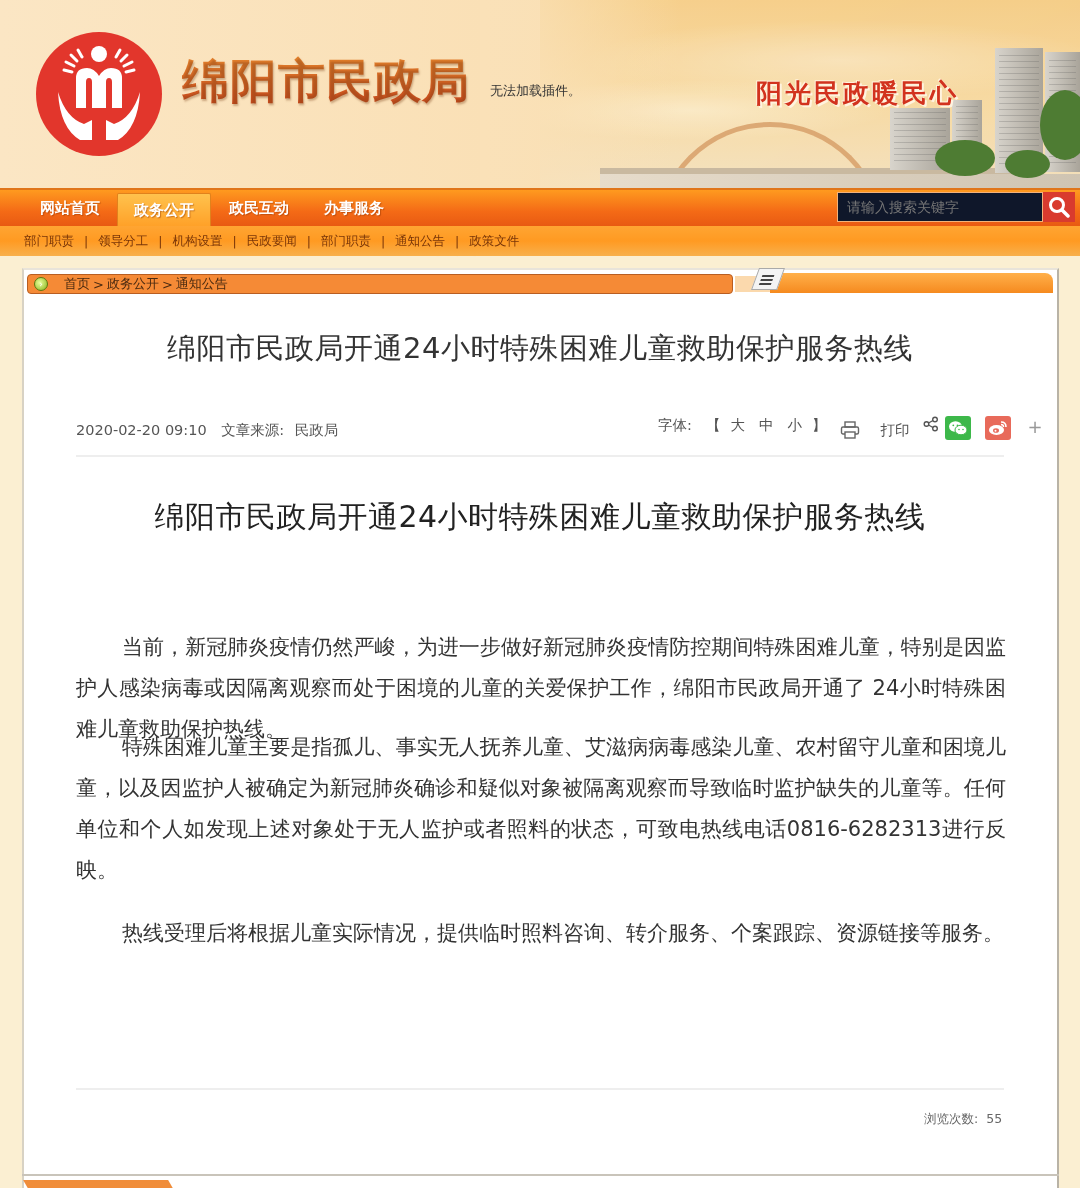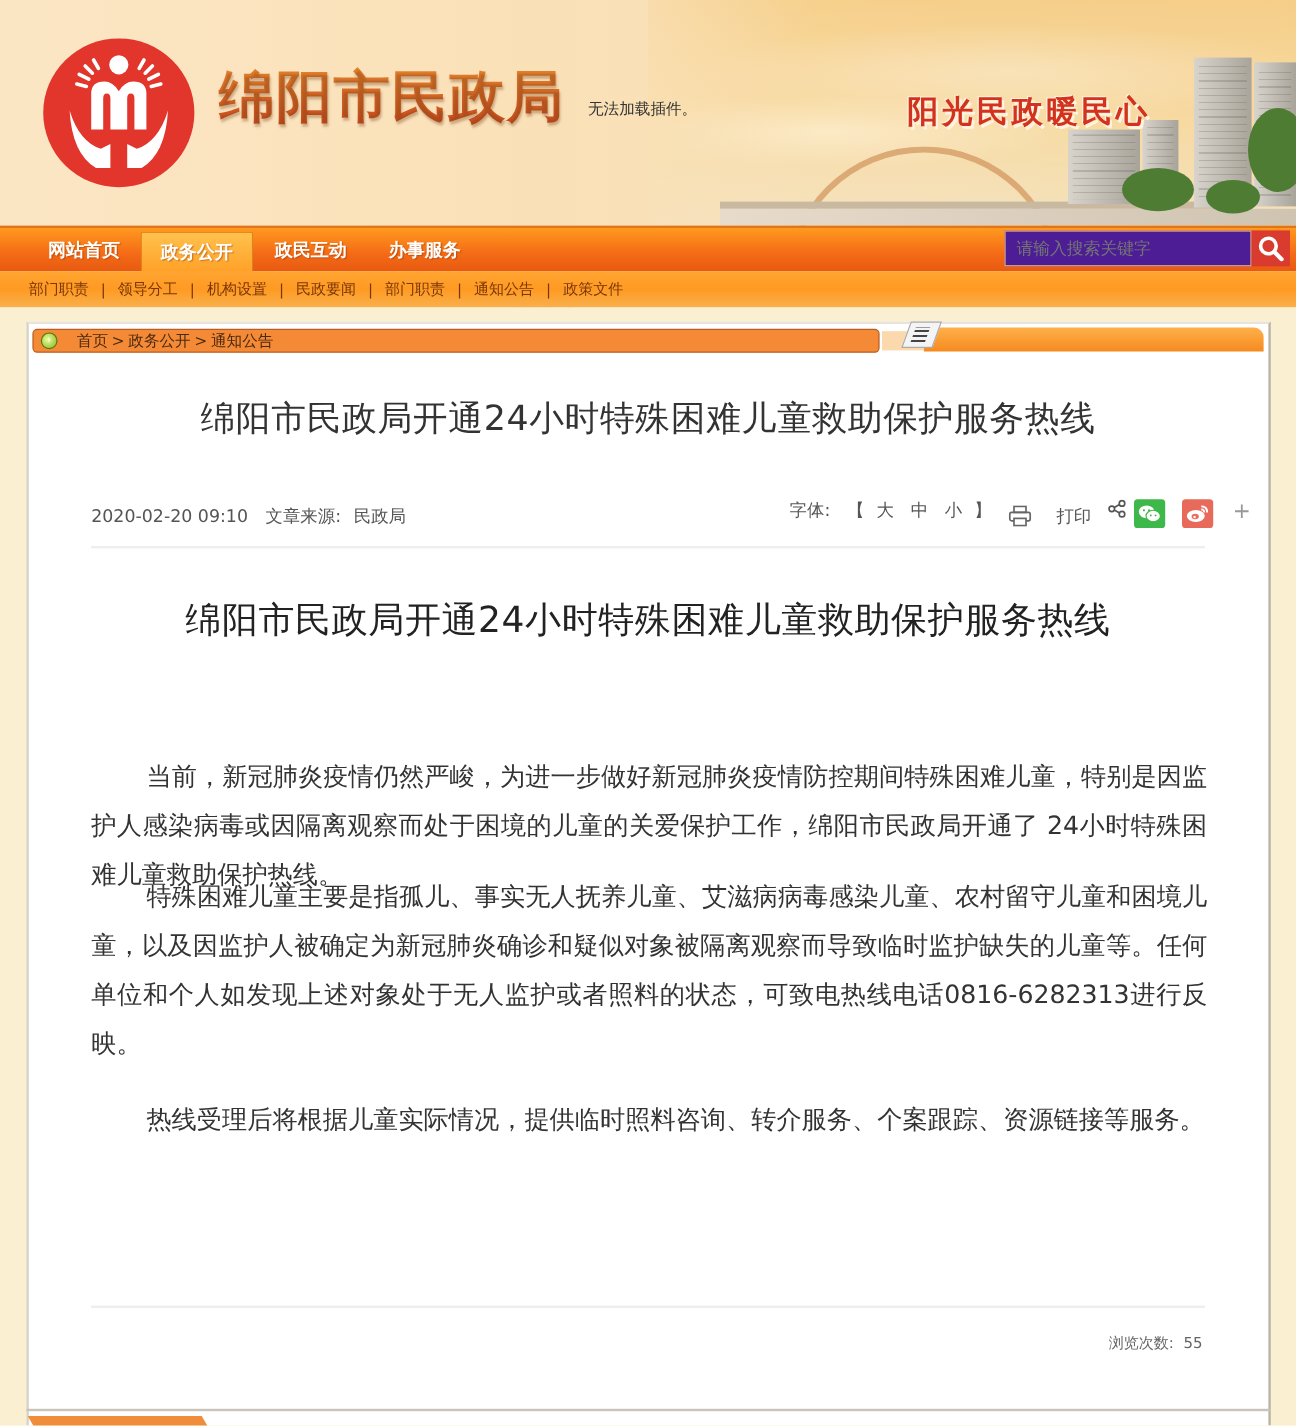--- a/index.html
+++ b/index.html
@@ -95,21 +95,21 @@
     }
     .mainnav .item.active {
       background: linear-gradient(180deg, #ffc24d 0%, #ff9e25 100%);
       border: 1px solid #e0821c; border-bottom: none;
       border-radius: 2px 2px 0 0;
       top: 3px; height: 36px; line-height: 32px;
       text-align: center;
     }
     .search {
       position: absolute; left: 837px; top: 192px; width: 206px; height: 30px;
-      background: #4c1d95; border: 1px solid #f2b27a;
+      background: #0f172a; border: 1px solid #f2b27a;
       font-size: 14px; color: #999; padding-left: 9px; line-height: 28px;
     }
     .search-btn {
       position: absolute; left: 1043px; top: 192px; width: 32px; height: 30px;
       background: #d93b2e;
       display: flex; align-items: center; justify-content: center;
       cursor: pointer;
     }
 
     

